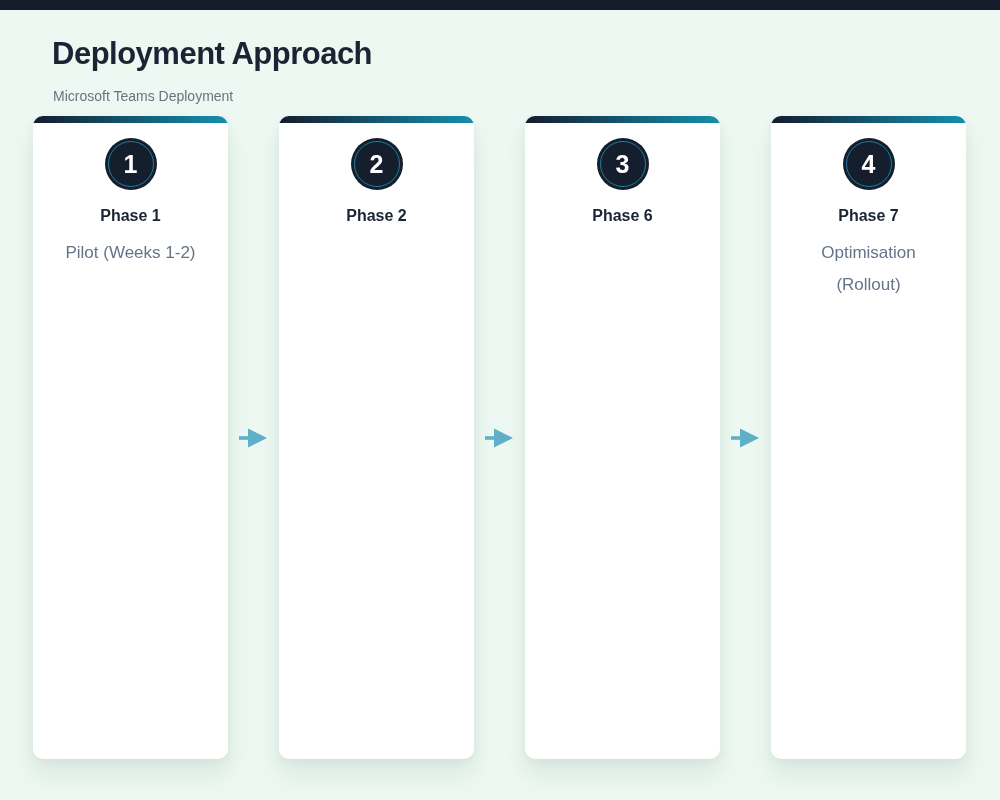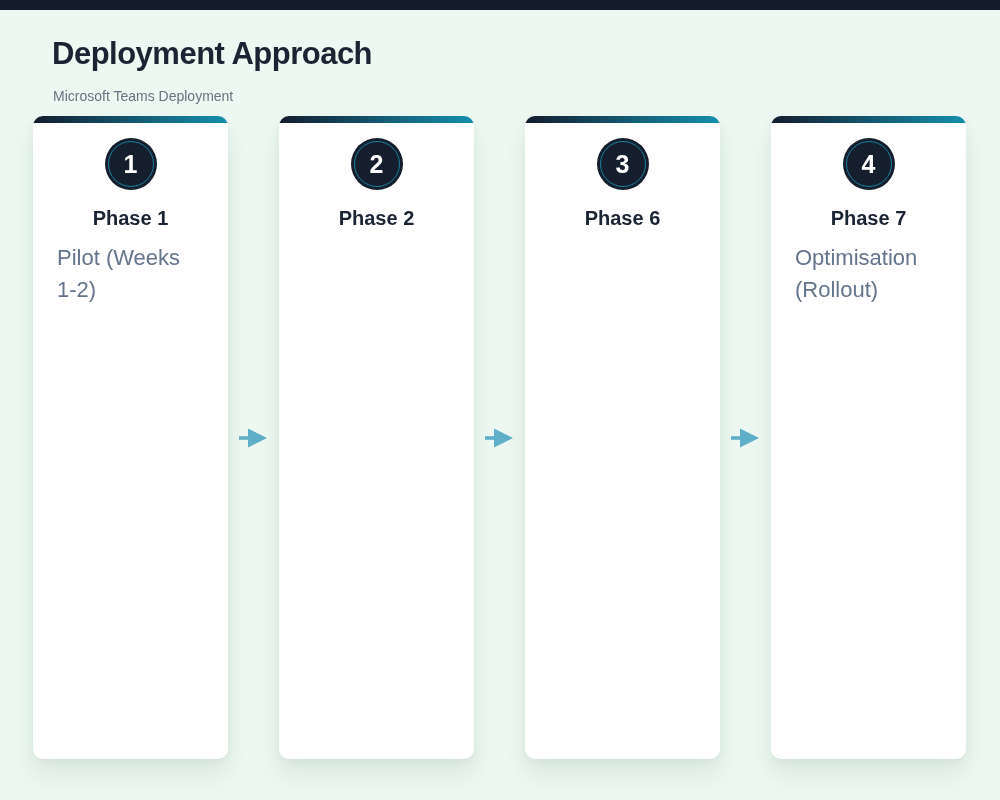--- a/index.html
+++ b/index.html
@@ -69,28 +69,29 @@
     border-radius: 50%;
   }
   .badge-number {
     color: #ffffff;
     font-size: 25px;
     font-weight: 700;
   }
   .phase-title {
     margin-top: 17px;
     text-align: center;
-    font-size: 20px;
+    font-size: 16px;
     font-weight: 700;
     color: #1b2433;
   }
   .phase-desc {
     margin-top: 12px;
     padding: 0 24px;
-    font-size: 22px;
+    text-align: center;
+    font-size: 17px;
     line-height: 32px;
     color: #64748b;
   }
   .arrow-cell {
     width: 51px;
     flex: 0 0 51px;
     display: flex;
     align-items: center;
     justify-content: center;
   }

